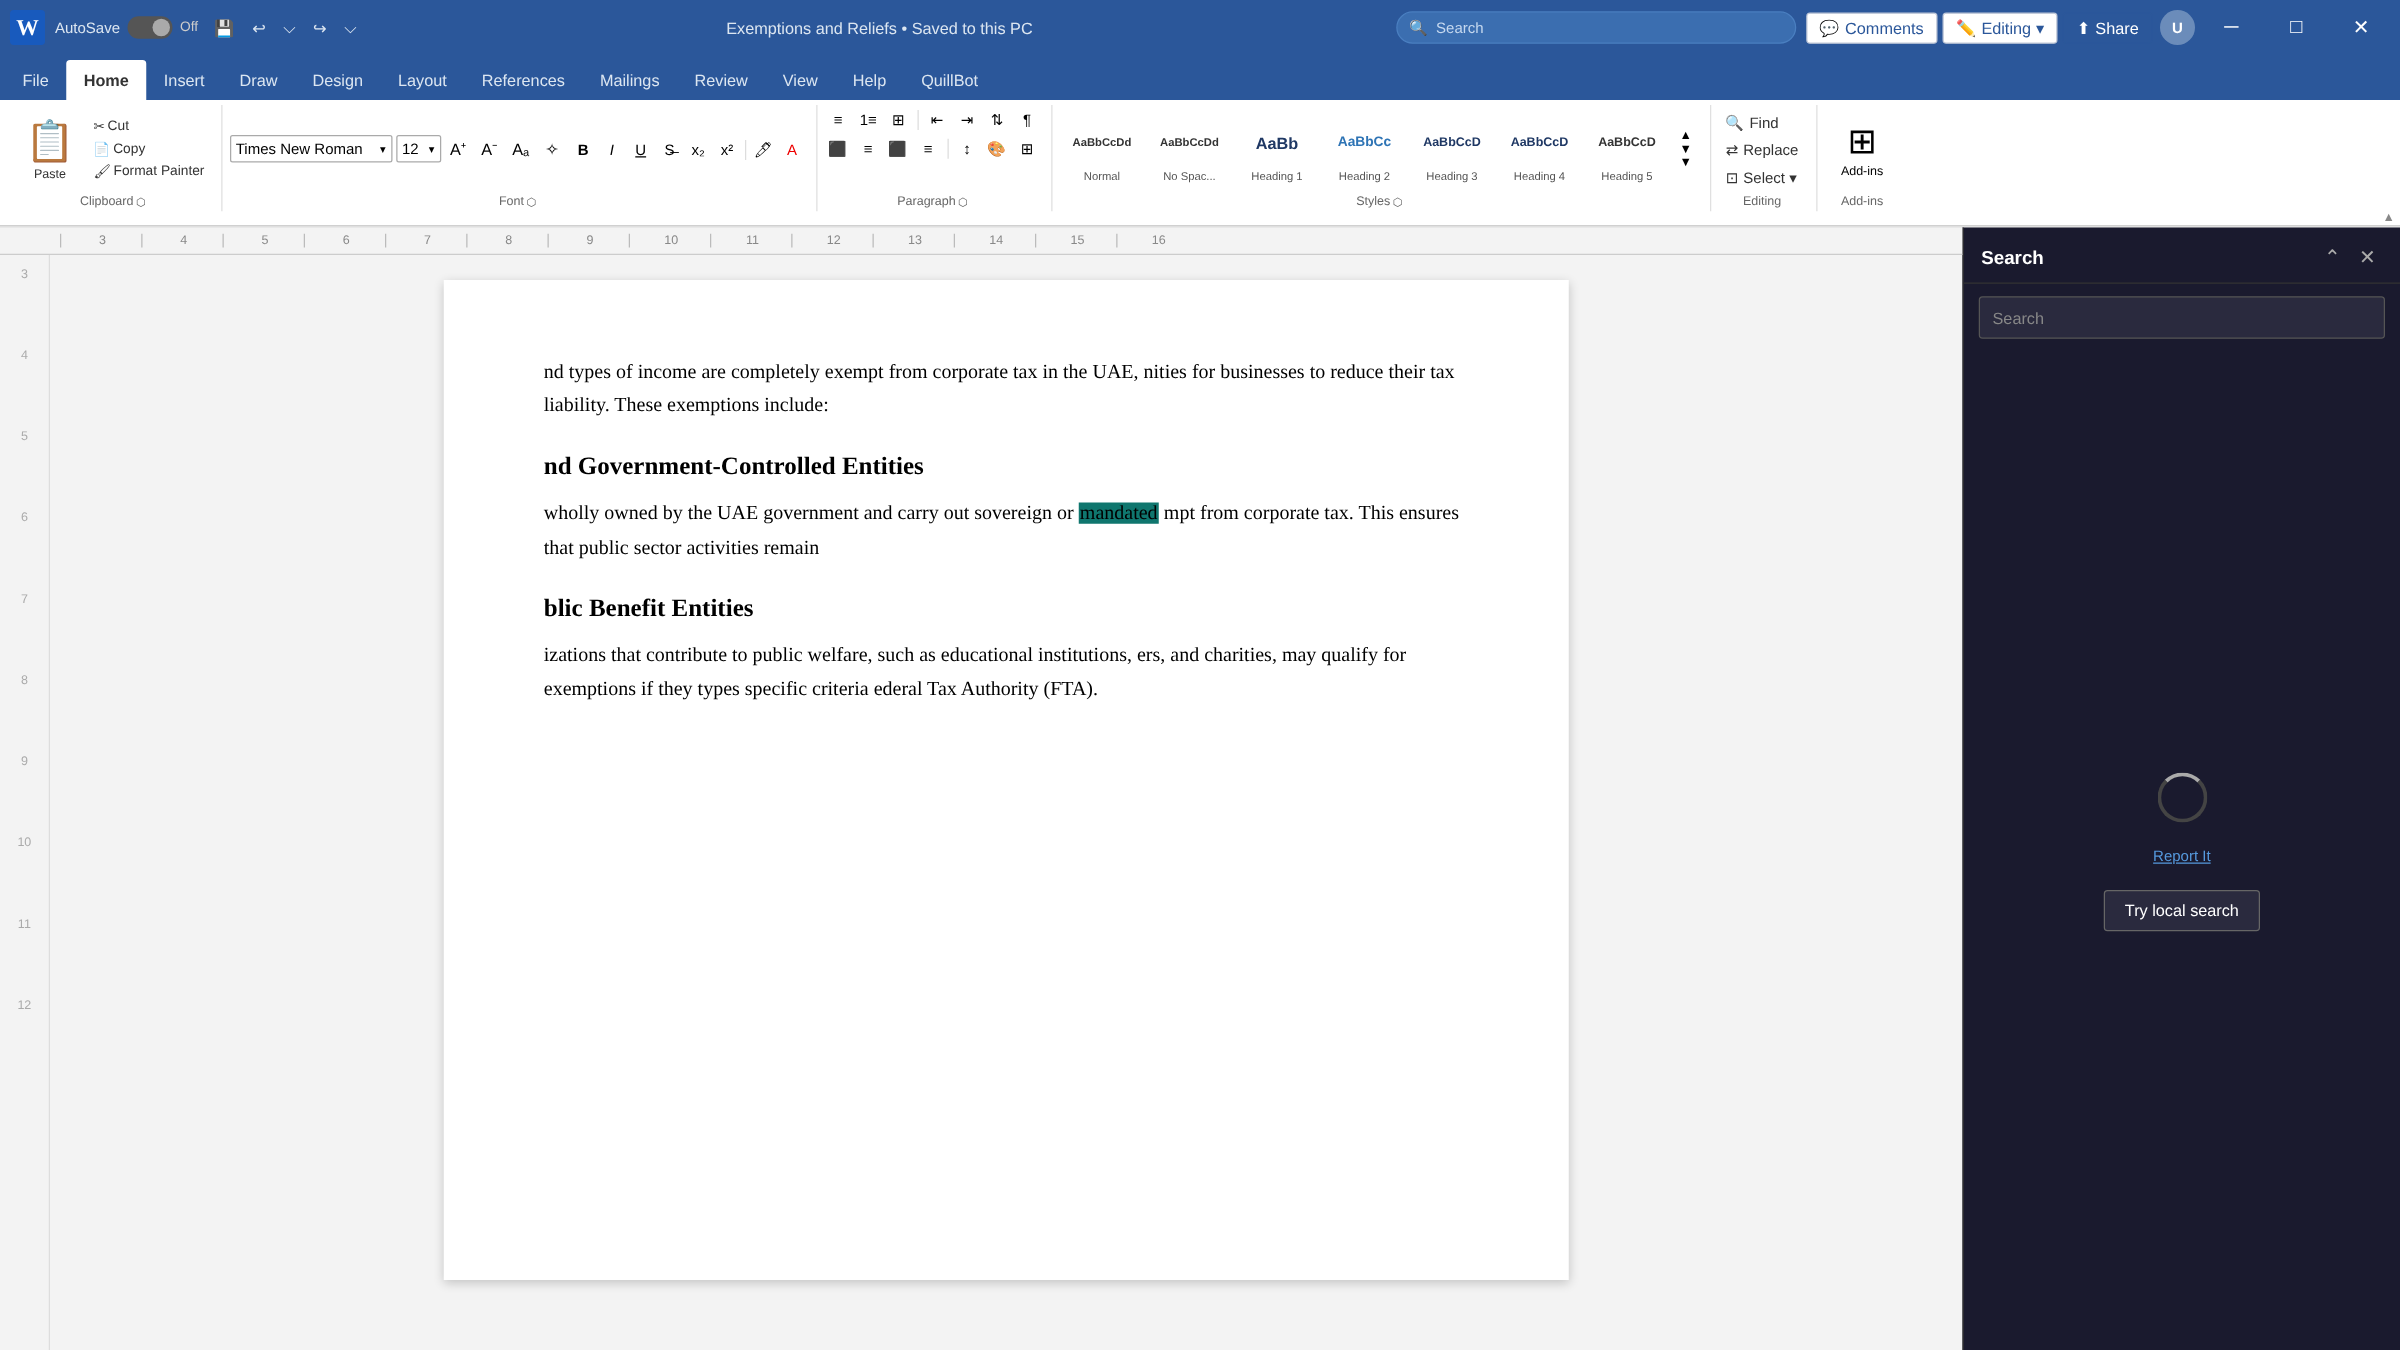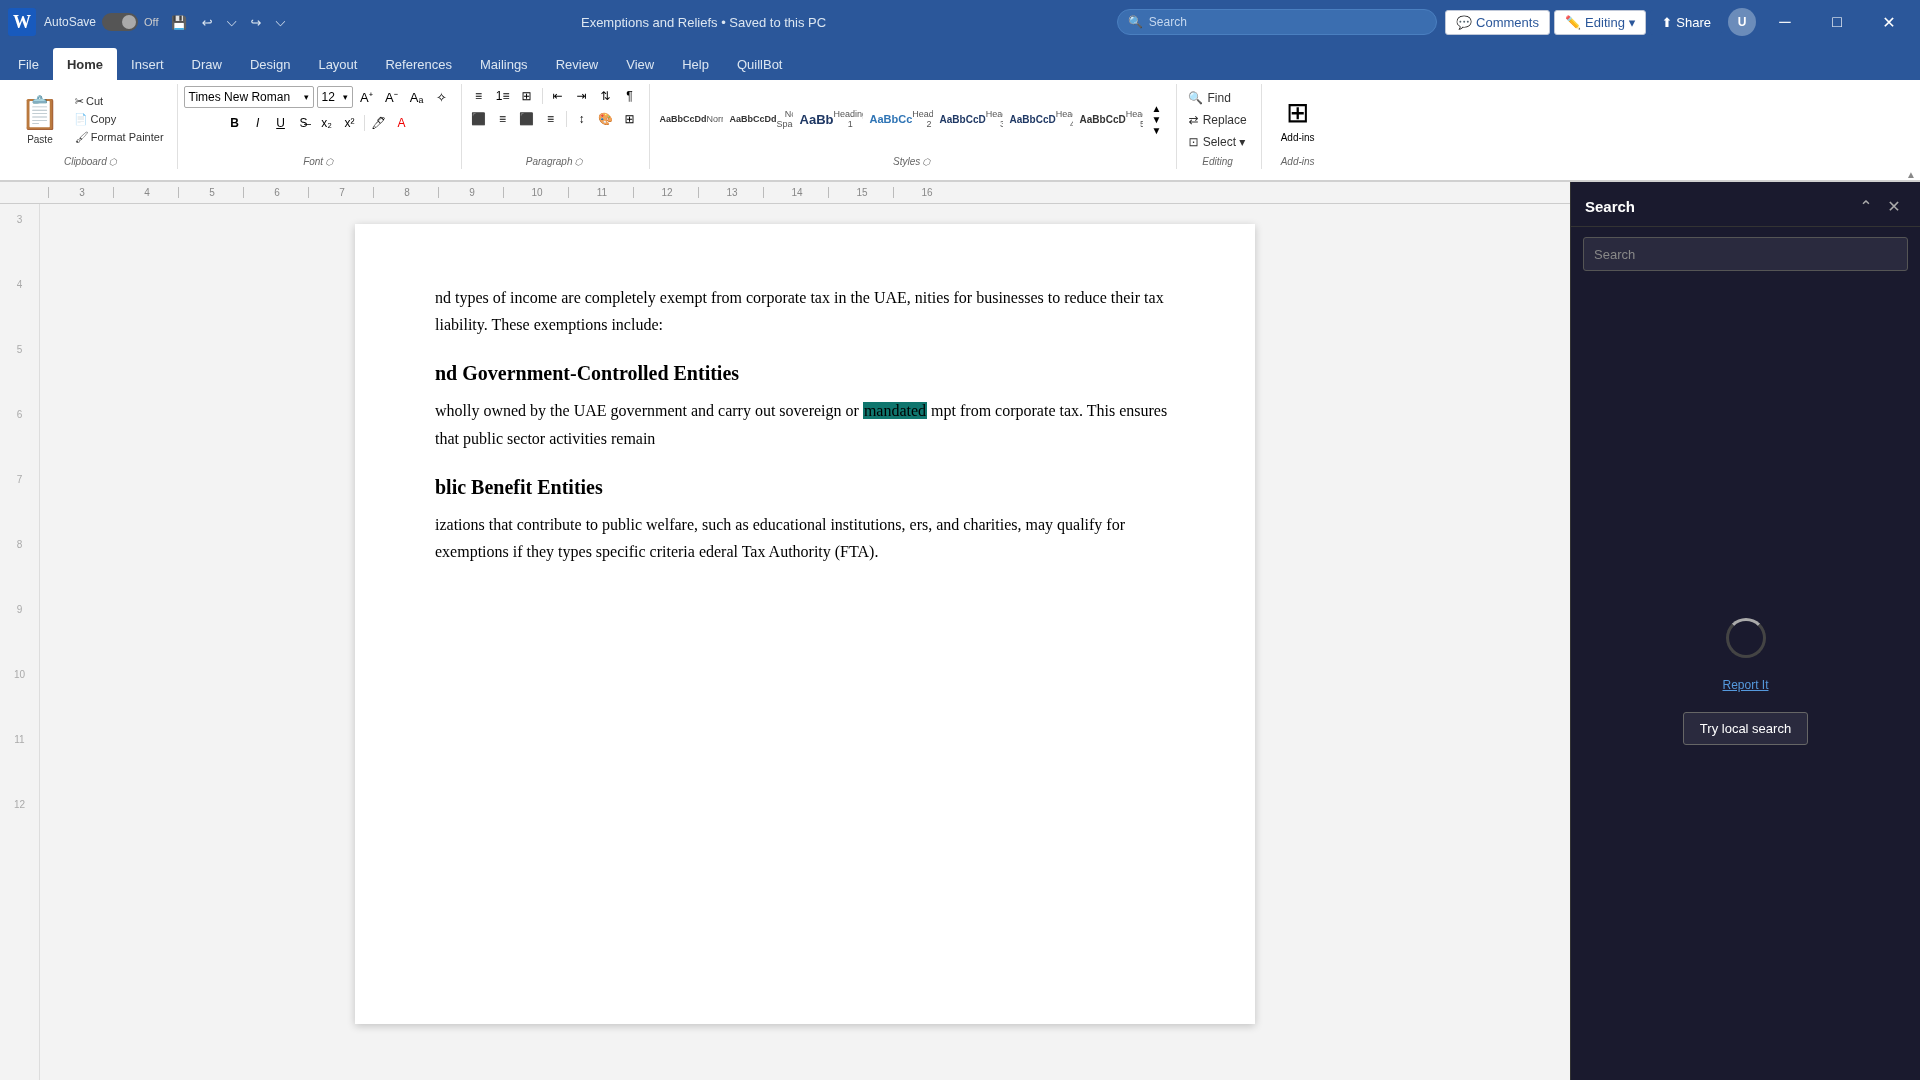--- a/index.html
+++ b/index.html
@@ -174,21 +174,20 @@
     }
     .ribbon-group-label {
       font-size: 10px;
       color: #666;
       text-align: center;
       padding: 2px 0;
       display: flex;
       align-items: flex-end;
       justify-content: center;
       gap: 2px;
-      font-style: italic;
     }
     .ribbon-btn {
       display: flex;
       flex-direction: column;
       align-items: center;
       justify-content: center;
       padding: 2px 6px;
       cursor: pointer;
       border-radius: 3px;
       font-size: 11px;
@@ -270,21 +269,21 @@
     }
 
     
     .styles-gallery {
       display: flex;
       align-items: center;
       gap: 2px;
     }
     .style-item {
       display: flex;
-      flex-direction: row;
+      flex-direction: column;
       align-items: center;
       width: 68px;
       height: 60px;
       border: 1px solid transparent;
       border-radius: 3px;
       cursor: pointer;
       padding: 2px 3px;
       overflow: hidden;
     }
     .style-preview {
@@ -635,21 +634,21 @@
           </div>
         </div>
       </div>
       <div class="ribbon-group-label">
         <span>Clipboard</span>
         <span style="font-size:9px;">⬡</span>
       </div>
     </div>
 
     <div class="ribbon-group">
-      <div class="ribbon-group-content" style="flex-direction:column; gap:3px;">
+      <div class="ribbon-group-content" style="flex-direction:row; gap:3px;">
         <div style="display:flex; align-items:center; gap:3px;">
           <div class="font-selector">
             <span>Times New Roman</span>
             <span style="font-size:9px;">▾</span>
           </div>
           <div class="font-size-selector">
             <span>12</span>
             <span style="font-size:9px;">▾</span>
           </div>
           <div class="fmt-btn" style="font-size:13px;">A⁺</div>

